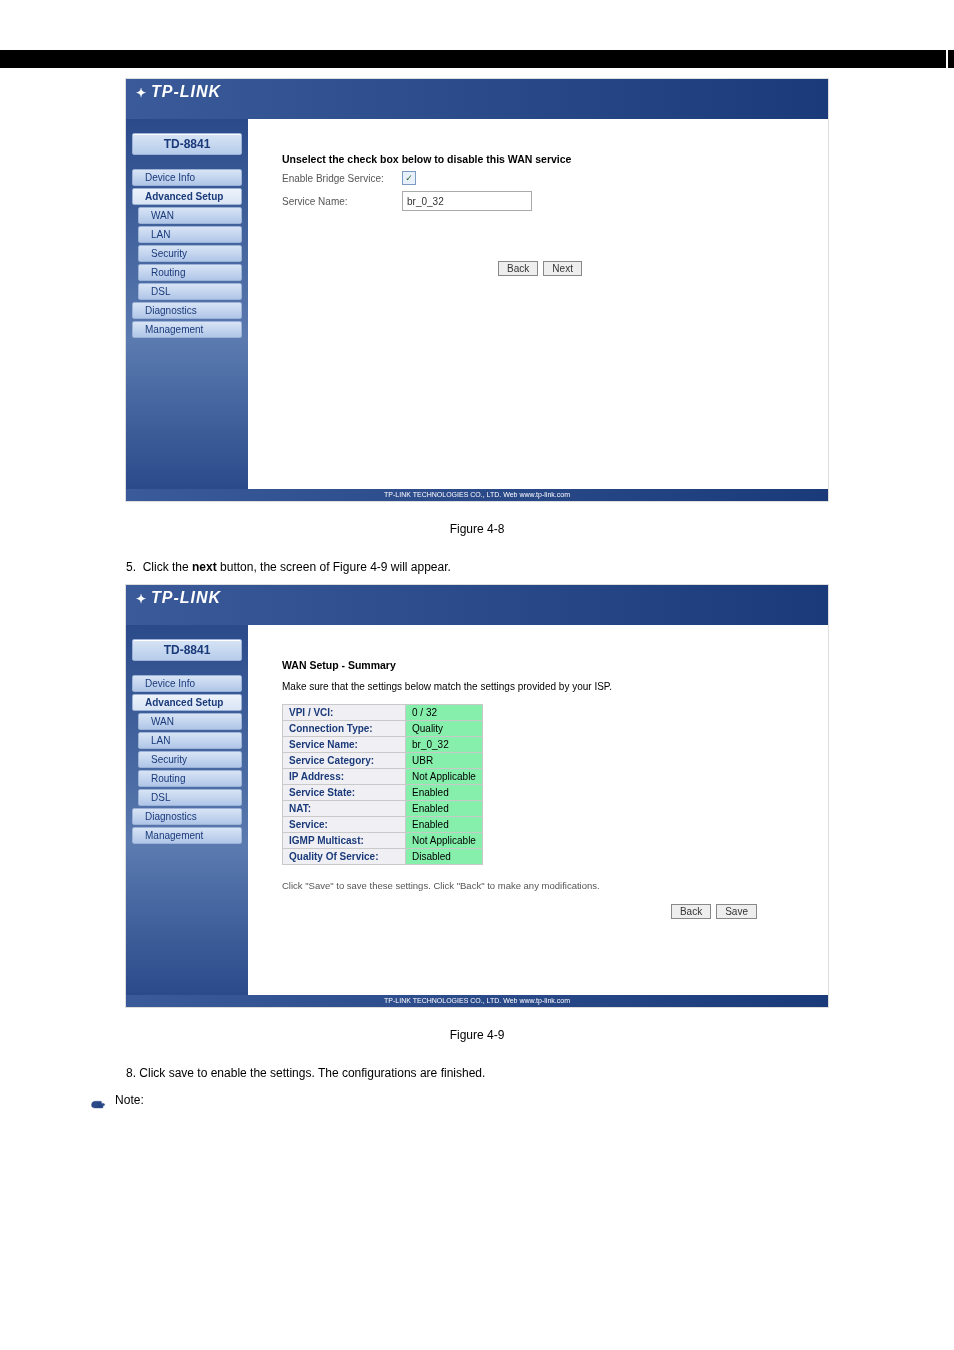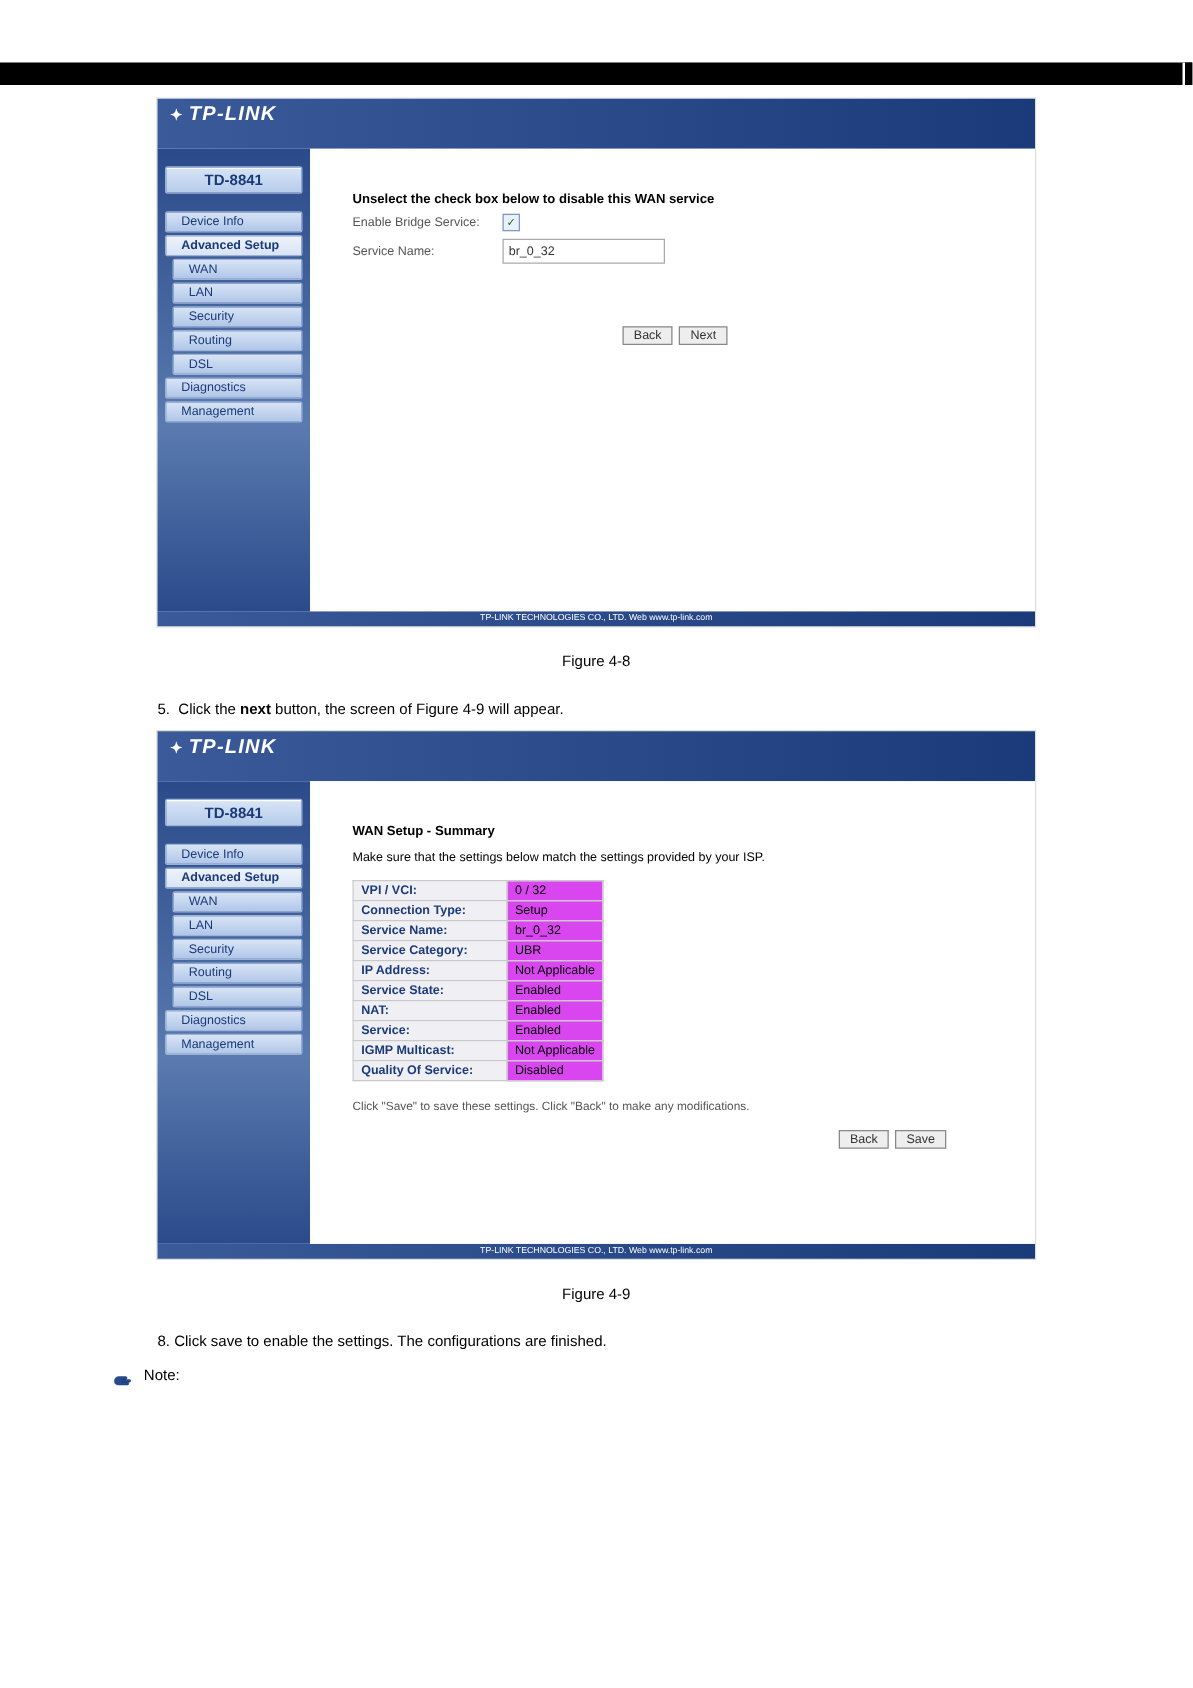--- a/index.html
+++ b/index.html
@@ -22,21 +22,21 @@
 .form-label{width:120px}
 .chk{width:12px;height:12px;border:1px solid #7a9ac0;background:#e8f0fb;display:inline-flex;align-items:center;justify-content:center;font-size:9px;color:#2a6a2a}
 .txt{width:120px;height:16px;border:1px solid #aaa;padding:1px 4px;font-size:10px;color:#333;background:#fff}
 .btn-row{text-align:center;margin-top:50px}
 .btn{display:inline-block;border:1px solid #888;background:#eee;padding:1px 8px;font-size:10px;color:#333;margin:0 1px}
 .dp-footer{height:12px;background:linear-gradient(90deg,#3b5a99,#1a3a7a);color:#fff;font-size:7px;text-align:center;line-height:12px}
 .figcap{text-align:center;font-size:12px;margin:4px 0 24px 0}
 .sum-heading{font-weight:bold;font-size:10.5px;margin-bottom:10px}
 .sum-text{font-size:10px;margin-bottom:12px}
 .sum-table{border-collapse:collapse;font-size:10px}
-.sum-table td{border:1px solid #c9c9c9;padding:2px 6px;background:#d946ef}
+.sum-table td{border:1px solid #c9c9c9;padding:2px 6px;background:#86efac}
 .sum-table td:first-child{font-weight:bold;color:#1a3a7a;background:#f0f0f4;width:110px}
 .notes{font-size:9.5px;color:#555;margin-top:14px;line-height:1.4}
 .btn-row2{text-align:right;margin-top:12px;padding-right:40px}
 .doc-line{width:702px;margin:20px auto 8px auto;font-size:12px}
 .note-icon{width:18px;height:14px;display:inline-block;vertical-align:middle;margin-left:90px;margin-top:10px}
 </style>
 </head>
 <body>
 
 <div class="page">
@@ -108,21 +108,21 @@
       <div class="sum-heading">WAN Setup - Summary</div>
       <div class="sum-text">Make sure that the settings below match the settings provided by your ISP.</div>
       <table class="sum-table">
             <tbody id="sumrows">
               <tr>
                 <td>VPI / VCI:</td>
                 <td>0 / 32</td>
               </tr>
               <tr>
                 <td>Connection Type:</td>
-                <td>Setup</td>
+                <td>Quality</td>
               </tr>
               <tr>
                 <td>Service Name:</td>
                 <td>br_0_32</td>
               </tr>
               <tr>
                 <td>Service Category:</td>
                 <td>UBR</td>
               </tr>
               <tr>

